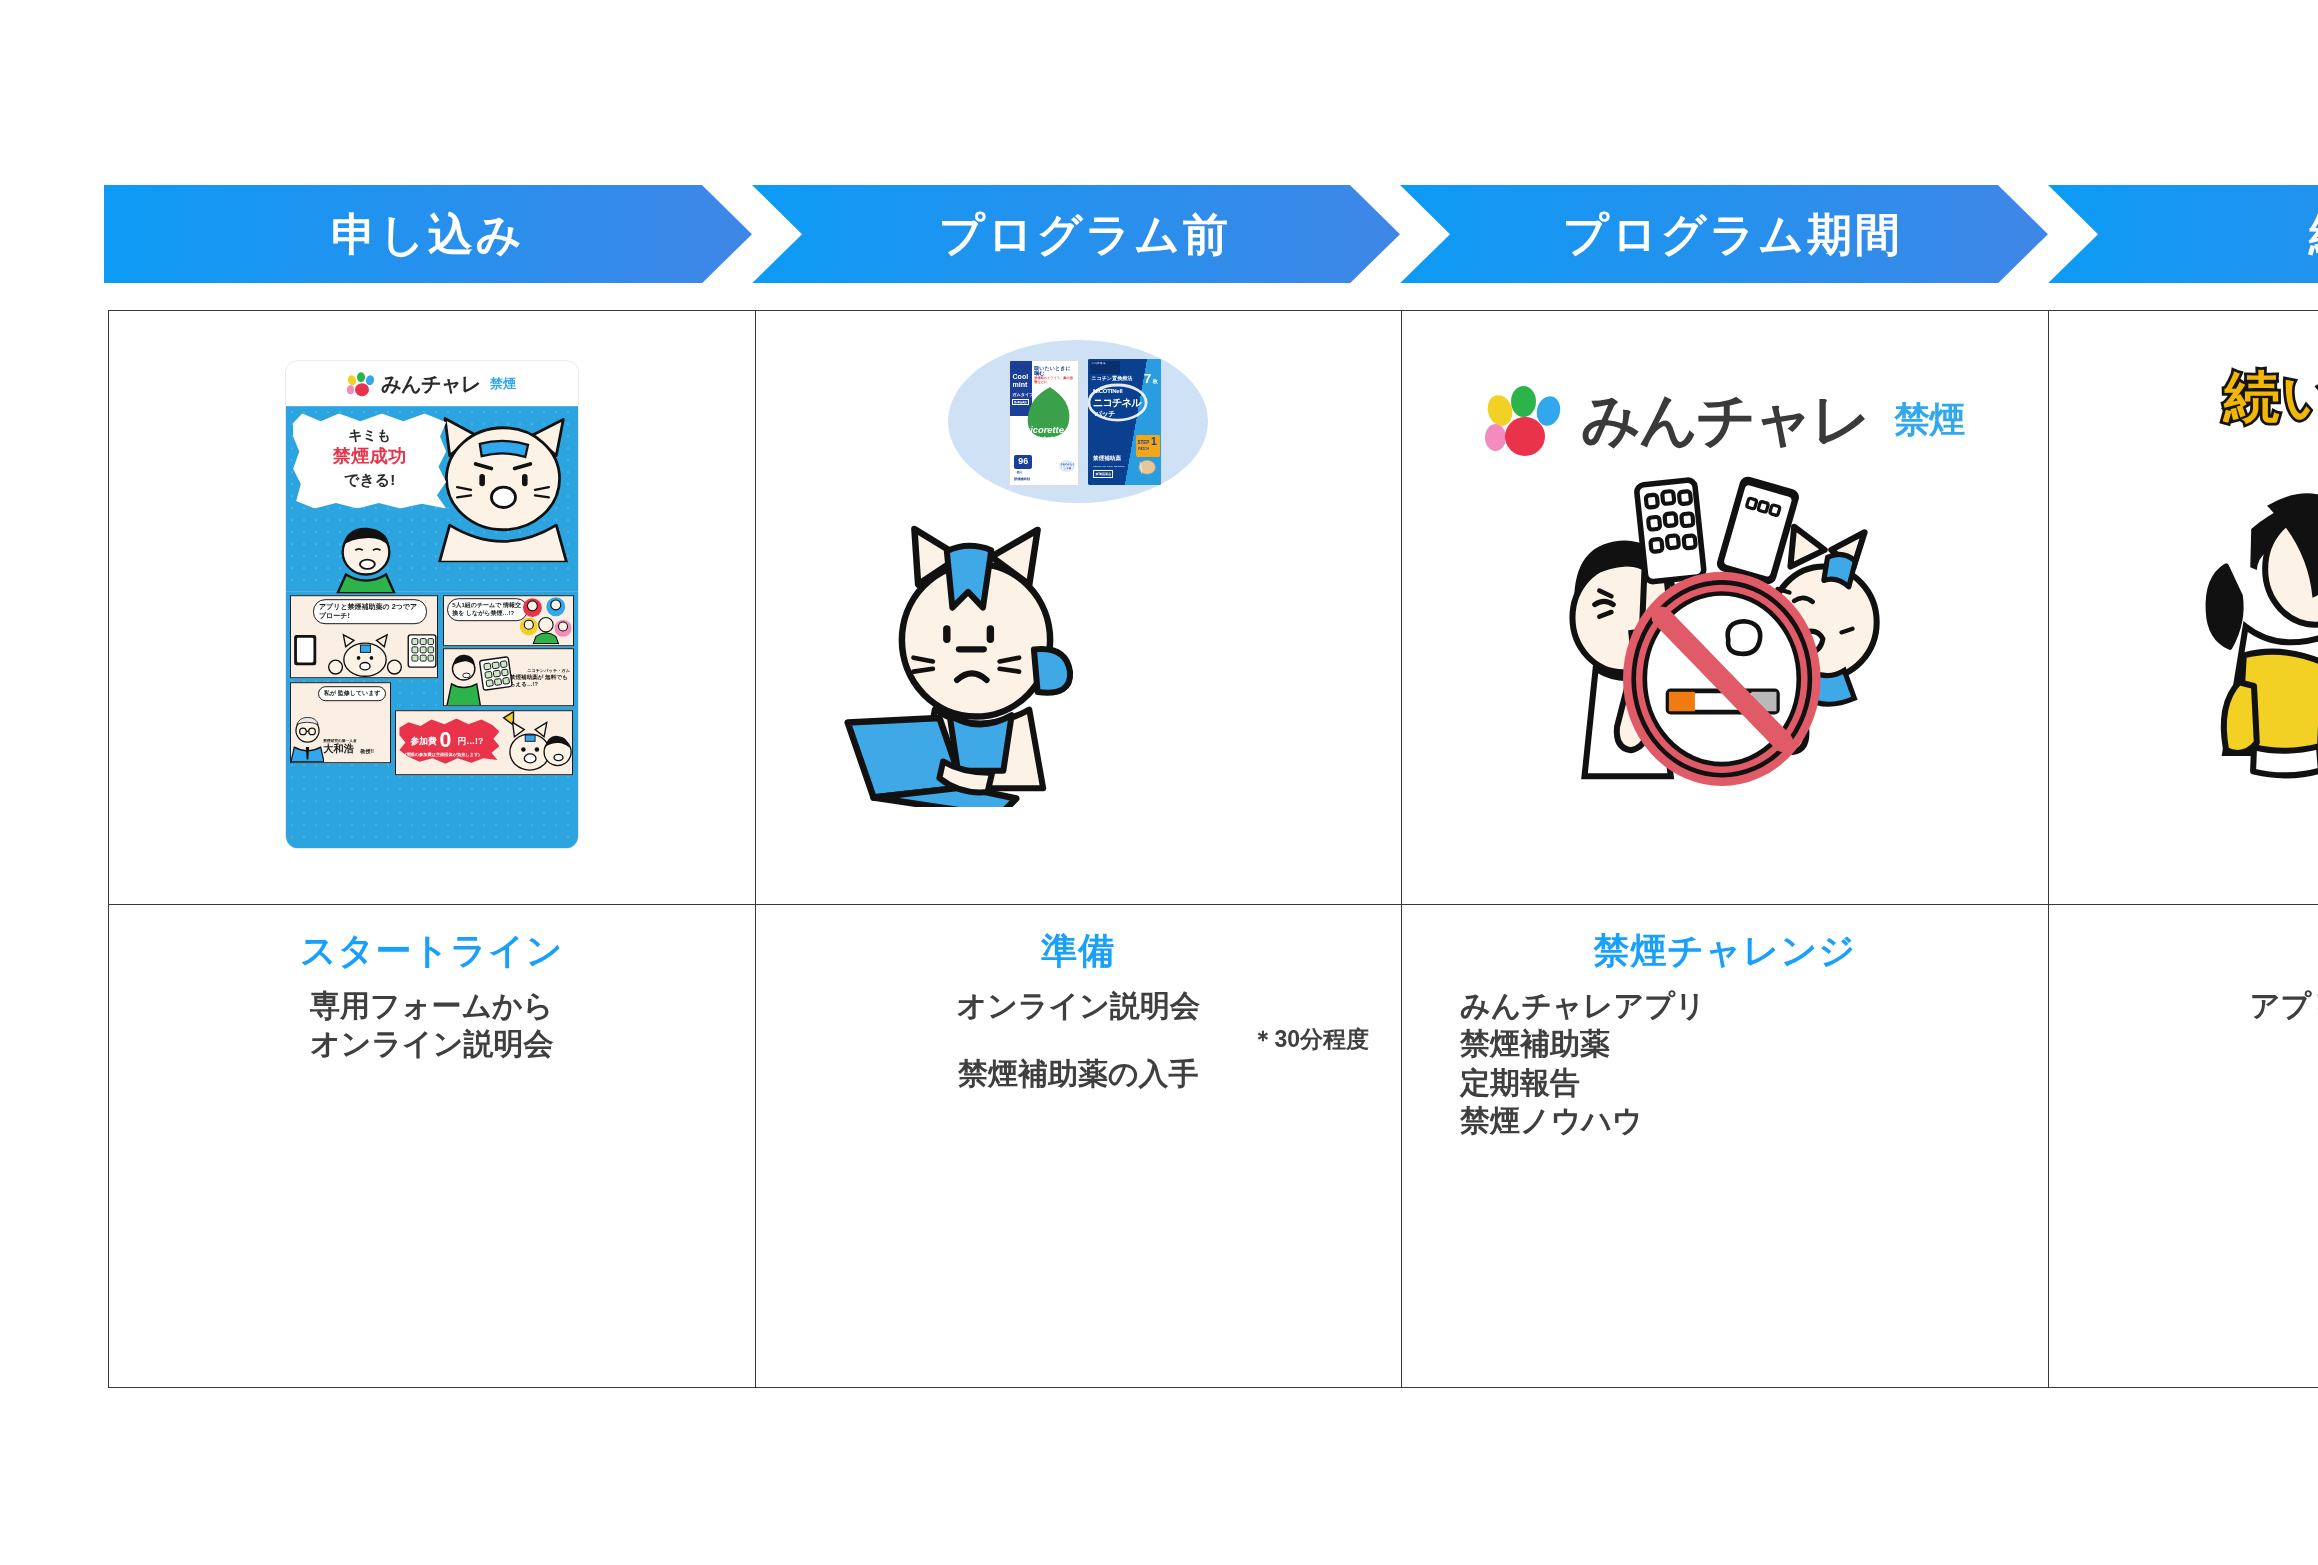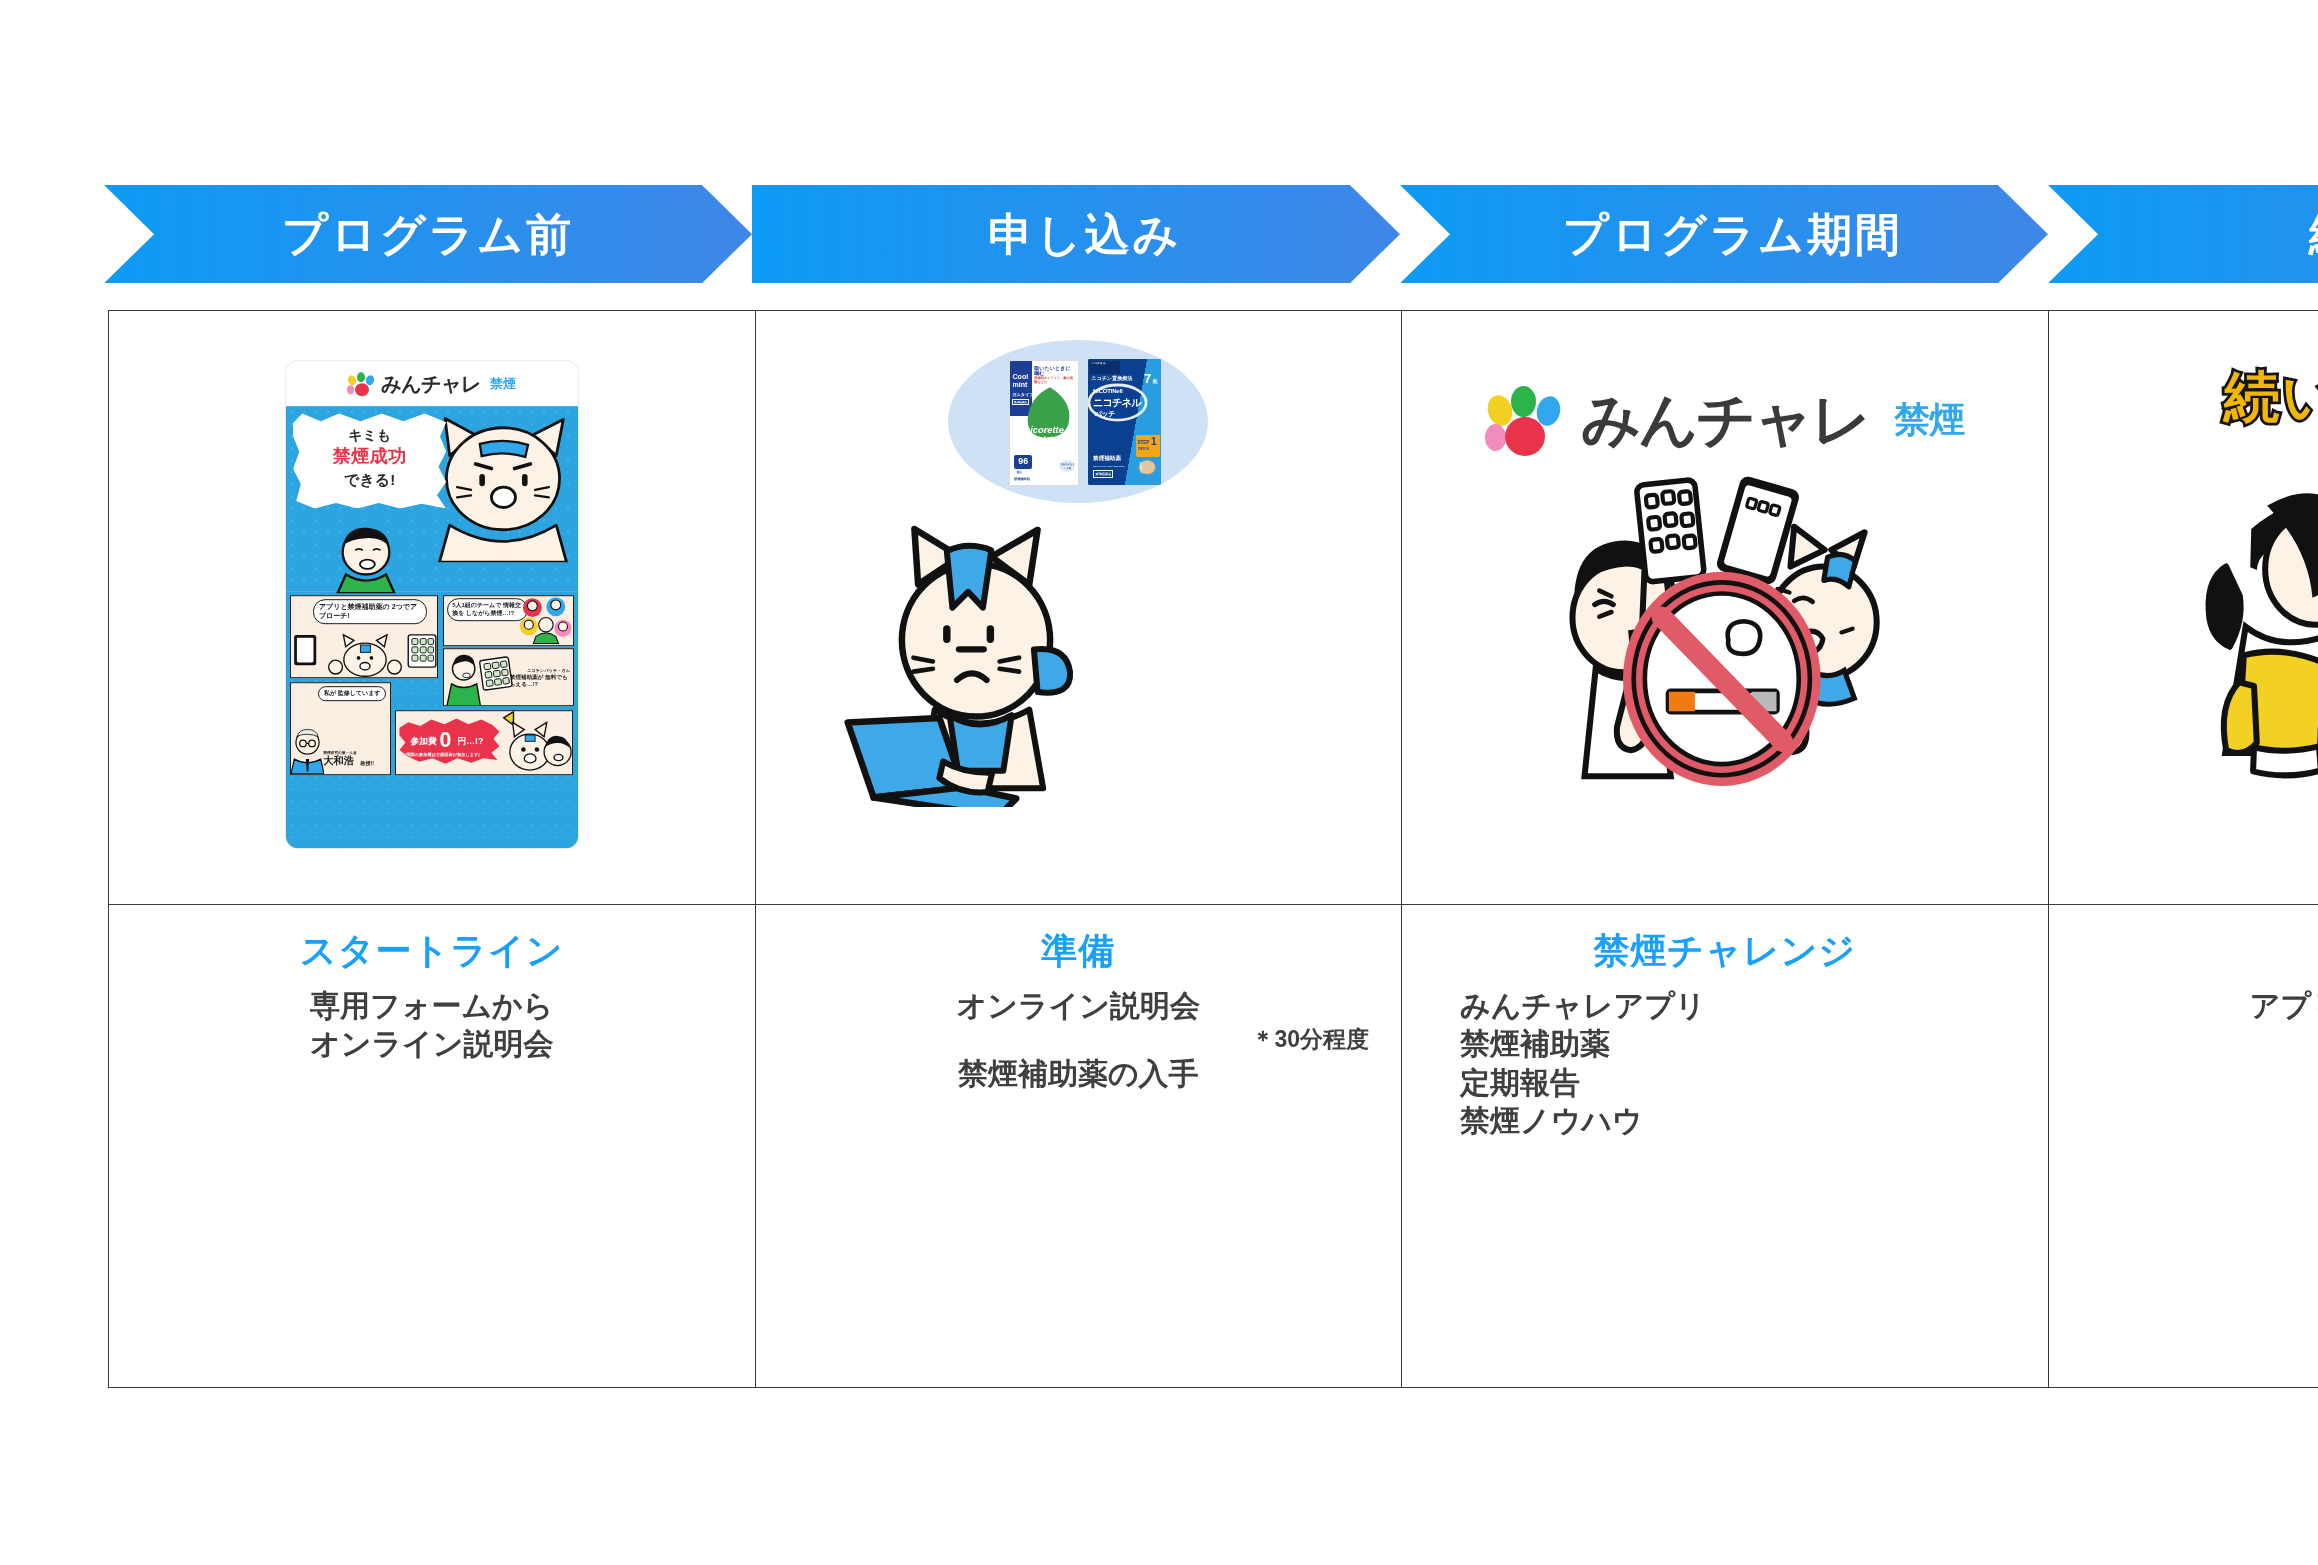--- a/index.html
+++ b/index.html
@@ -192,21 +192,21 @@
   .pnl {
     position:absolute;
     background:#FBEFE4;
     border: 1.4px solid #1b1b1b;
     box-sizing:border-box;
     overflow:hidden;
   }
   .pnl-a { left:4.6px; top:3.7px; width:148px; height:83px; }
   .pnl-b { left:157px; top:3.7px; width:131px; height:51px; }
   .pnl-c { left:157px; top:57px; width:131px; height:58px; }
-  .pnl-d { left:4.6px; top:91px; width:101px; height:93px; }
+  .pnl-d { left:4.6px; top:91px; width:101px; height:81px; }
   .pnl-e { left:109px; top:119px; width:178px; height:65px; }
   .pcap {
     font-size: 7px; font-weight: 800; color:#1b1b1b; line-height:1.22;
     background:#fff; border:0.9px solid #1b1b1b; border-radius: 12px;
     padding: 2.8px 4.6px; display:inline-block; position:absolute;
   }
   .burst {
     position:absolute; background:#E8334A; color:#fff; font-weight:900;
     clip-path: polygon(0% 22%,9% 10%,21% 18%,32% 4%,45% 14%,57% 2%,69% 14%,82% 4%,93% 16%,100% 30%,94% 46%,100% 62%,92% 76%,98% 92%,84% 88%,72% 98%,58% 88%,46% 100%,33% 88%,20% 96%,8% 84%,0% 70%,6% 54%,0% 38%);
   }
@@ -251,41 +251,41 @@
   }
 </style>
 </head>
 <body>
 
 <div class="banner">
 
   <div class="chev">
     <svg class="shape" viewBox="0 0 1398 212" preserveAspectRatio="none">
       <defs>
+        <linearGradient id="g1" x1="0" y1="0" x2="1" y2="0">
+          <stop offset="0%" stop-color="#0C9BF5"></stop>
+            <stop offset="100%" stop-color="#3F86E6"></stop>
+        </linearGradient>
+      </defs>
+      <path d="M0,0 L1290,0 L1398,106 L1290,212 L0,212 Z" fill="url(#g1)"></path>
+    </svg>
+    <div class="label">申し込み</div>
+  </div>
+
+  <div class="chev">
+    <svg class="shape" viewBox="0 0 1398 212" preserveAspectRatio="none">
+      <defs>
         <linearGradient id="g2" x1="0" y1="0" x2="1" y2="0">
           <stop offset="0%" stop-color="#0C9BF5"></stop>
             <stop offset="100%" stop-color="#3F86E6"></stop>
         </linearGradient>
       </defs>
       <path d="M0,0 L1290,0 L1398,106 L1290,212 L0,212 L108,106 Z" fill="url(#g2)"></path>
     </svg>
     <div class="label">プログラム前</div>
-  </div>
-
-  <div class="chev">
-    <svg class="shape" viewBox="0 0 1398 212" preserveAspectRatio="none">
-      <defs>
-        <linearGradient id="g1" x1="0" y1="0" x2="1" y2="0">
-          <stop offset="0%" stop-color="#0C9BF5"></stop>
-            <stop offset="100%" stop-color="#3F86E6"></stop>
-        </linearGradient>
-      </defs>
-      <path d="M0,0 L1290,0 L1398,106 L1290,212 L0,212 Z" fill="url(#g1)"></path>
-    </svg>
-    <div class="label">申し込み</div>
   </div>
 
   <div class="chev">
     <svg class="shape" viewBox="0 0 1398 212" preserveAspectRatio="none">
       <defs>
         <linearGradient id="g3" x1="0" y1="0" x2="1" y2="0">
           <stop offset="0%" stop-color="#0C9BF5"></stop>
             <stop offset="100%" stop-color="#3F86E6"></stop>
         </linearGradient>
       </defs>

